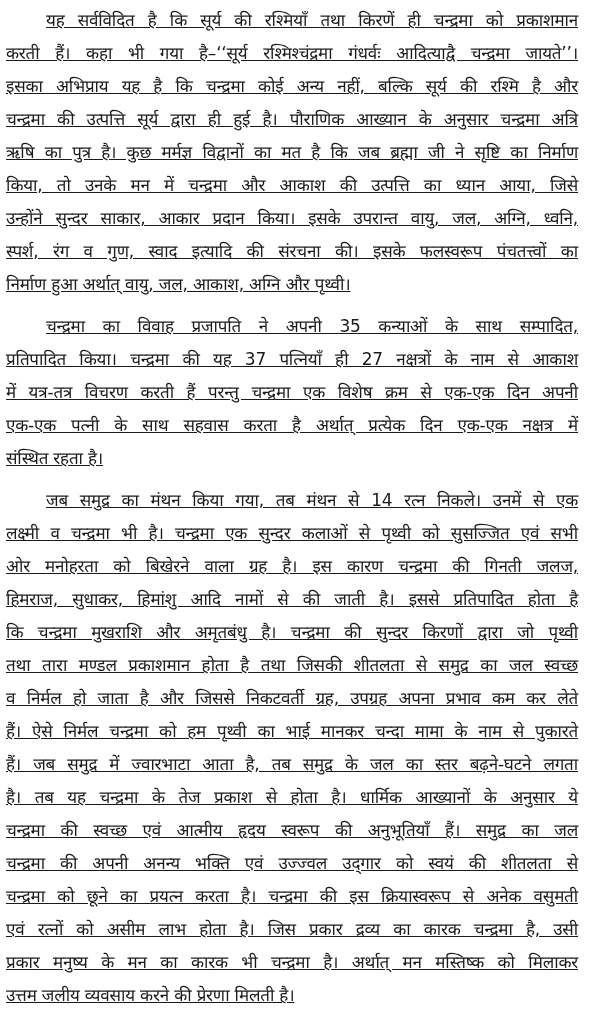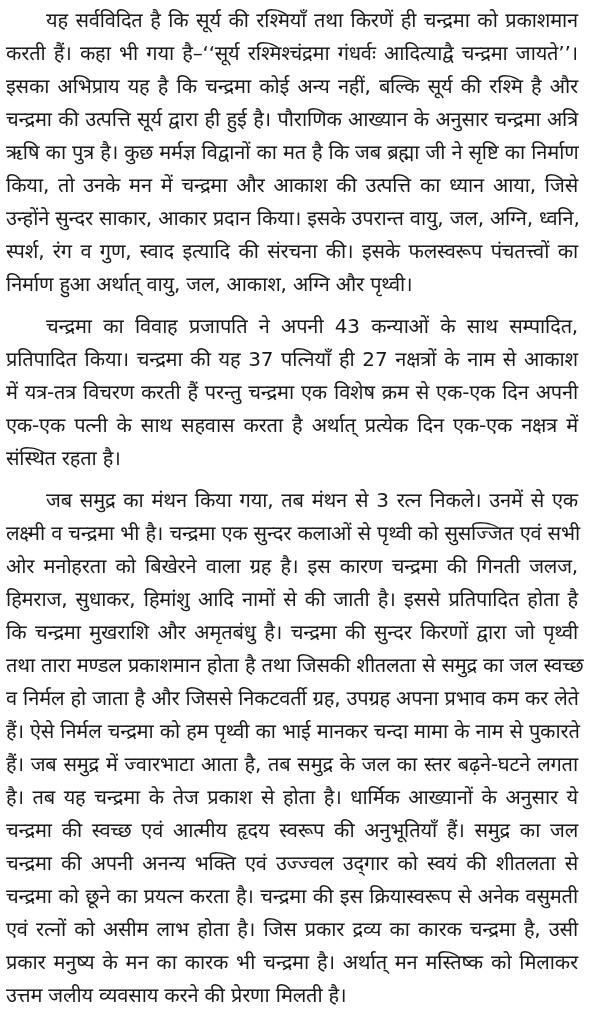--- a/index.html
+++ b/index.html
@@ -20,26 +20,27 @@
       left: 0;
       top: 0;
       width: 600px;
       height: 1009px;
     }
     .line {
       position: absolute;
       left: 6px;
       right: 22px;
       height: 33px;
-      font-size: 20px;
+      font-size: 17px;
       line-height: 33px;
       white-space: nowrap;
       text-align: justify;
       text-align-last: justify;
       letter-spacing: -0.2px;
+      text-decoration: underline;
     }
     .line.indent {
       left: 46px;
     }
     .line.last {
       text-align-last: left;
     }
   </style>
 </head>
 <body>
@@ -52,29 +53,29 @@
     <div class="line" style="top:70px">इसका अभिप्राय यह है कि चन्द्रमा कोई अन्य नहीं, बल्कि सूर्य की रश्मि है और</div>
     <div class="line" style="top:103px">चन्द्रमा की उत्पत्ति सूर्य द्वारा ही हुई है। पौराणिक आख्यान के अनुसार चन्द्रमा अत्रि</div>
     <div class="line" style="top:136px">ऋषि का पुत्र है। कुछ मर्मज्ञ विद्वानों का मत है कि जब ब्रह्मा जी ने सृष्टि का निर्माण</div>
     <div class="line" style="top:169px">किया, तो उनके मन में चन्द्रमा और आकाश की उत्पत्ति का ध्यान आया, जिसे</div>
     <div class="line" style="top:202px">उन्होंने सुन्दर साकार, आकार प्रदान किया। इसके उपरान्त वायु, जल, अग्नि, ध्वनि,</div>
     <div class="line" style="top:235px">स्पर्श, रंग व गुण, स्वाद इत्यादि की संरचना की। इसके फलस्वरूप पंचतत्त्वों का</div>
     <div class="line last" style="top:268px">निर्माण हुआ अर्थात् वायु, जल, आकाश, अग्नि और पृथ्वी।</div>
   </div>
 
   <div>
-    <div class="line indent" style="top:310px">चन्द्रमा का विवाह प्रजापति ने अपनी 43 कन्याओं के साथ सम्पादित,</div>
+    <div class="line indent" style="top:310px">चन्द्रमा का विवाह प्रजापति ने अपनी 35 कन्याओं के साथ सम्पादित,</div>
     <div class="line" style="top:343px">प्रतिपादित किया। चन्द्रमा की यह 37 पत्नियाँ ही 27 नक्षत्रों के नाम से आकाश</div>
     <div class="line" style="top:376px">में यत्र-तत्र विचरण करती हैं परन्तु चन्द्रमा एक विशेष क्रम से एक-एक दिन अपनी</div>
     <div class="line" style="top:409px">एक-एक पत्नी के साथ सहवास करता है अर्थात् प्रत्येक दिन एक-एक नक्षत्र में</div>
     <div class="line last" style="top:442px">संस्थित रहता है।</div>
   </div>
 
   <div>
-    <div class="line indent" style="top:484px">जब समुद्र का मंथन किया गया, तब मंथन से 3 रत्न निकले। उनमें से एक</div>
+    <div class="line indent" style="top:484px">जब समुद्र का मंथन किया गया, तब मंथन से 14 रत्न निकले। उनमें से एक</div>
     <div class="line" style="top:517px">लक्ष्मी व चन्द्रमा भी है। चन्द्रमा एक सुन्दर कलाओं से पृथ्वी को सुसज्जित एवं सभी</div>
     <div class="line" style="top:550px">ओर मनोहरता को बिखेरने वाला ग्रह है। इस कारण चन्द्रमा की गिनती जलज,</div>
     <div class="line" style="top:583px">हिमराज, सुधाकर, हिमांशु आदि नामों से की जाती है। इससे प्रतिपादित होता है</div>
     <div class="line" style="top:616px">कि चन्द्रमा मुखराशि और अमृतबंधु है। चन्द्रमा की सुन्दर किरणों द्वारा जो पृथ्वी</div>
     <div class="line" style="top:649px">तथा तारा मण्डल प्रकाशमान होता है तथा जिसकी शीतलता से समुद्र का जल स्वच्छ</div>
     <div class="line" style="top:682px">व निर्मल हो जाता है और जिससे निकटवर्ती ग्रह, उपग्रह अपना प्रभाव कम कर लेते</div>
     <div class="line" style="top:715px">हैं। ऐसे निर्मल चन्द्रमा को हम पृथ्वी का भाई मानकर चन्दा मामा के नाम से पुकारते</div>
     <div class="line" style="top:748px">हैं। जब समुद्र में ज्वारभाटा आता है, तब समुद्र के जल का स्तर बढ़ने-घटने लगता</div>
     <div class="line" style="top:781px">है। तब यह चन्द्रमा के तेज प्रकाश से होता है। धार्मिक आख्यानों के अनुसार ये</div>
     <div class="line" style="top:814px">चन्द्रमा की स्वच्छ एवं आत्मीय हृदय स्वरूप की अनुभूतियाँ हैं। समुद्र का जल</div>

